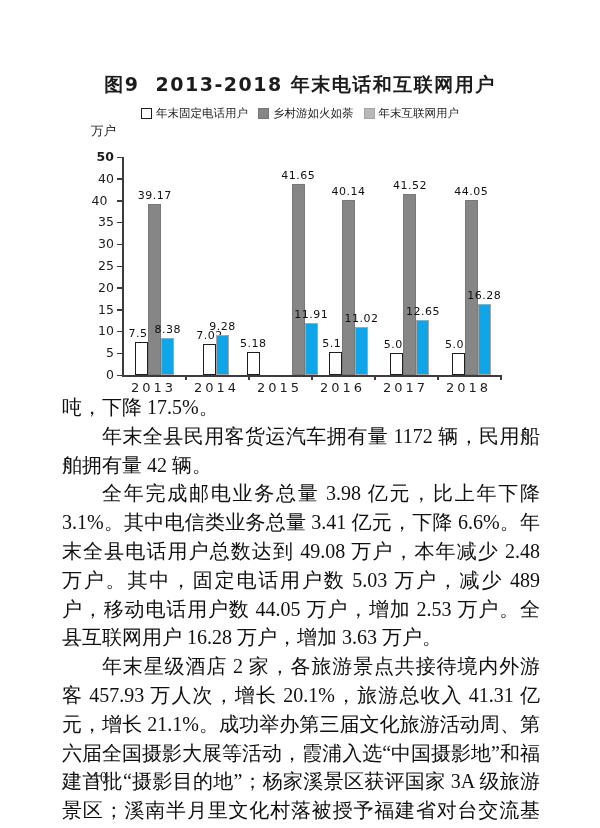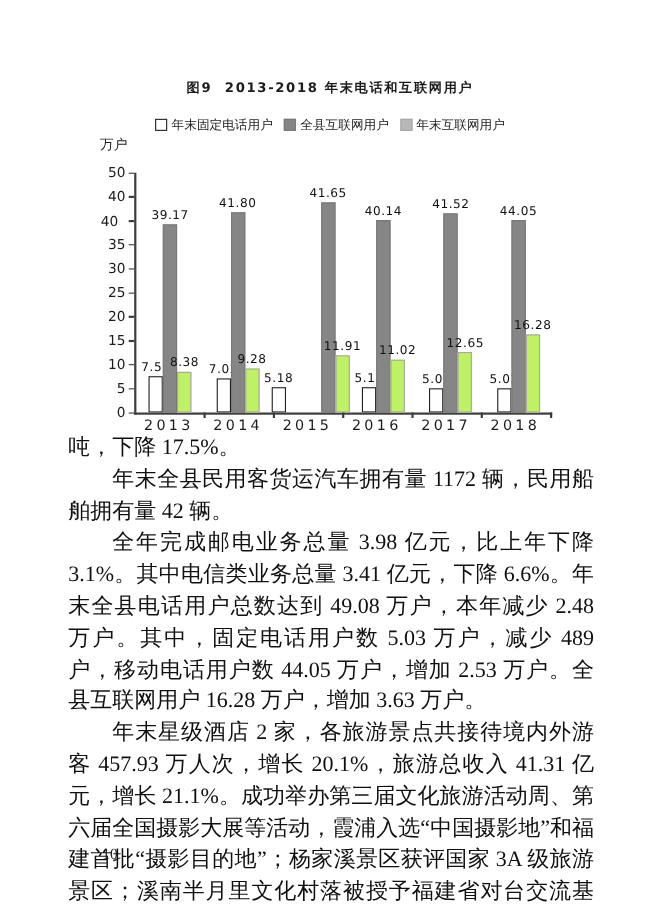--- a/index.html
+++ b/index.html
@@ -7,39 +7,39 @@
     position:relative; width:600px; height:828px; background:#ffffff;
     overflow:hidden; color:#151515;
   }
   
   .chart-block{
     position:absolute; left:85px; top:66px; width:430px; height:336px;
     font-family:"DejaVu Sans","Liberation Sans",sans-serif; color:#1c1c1c;
   }
   .chart-title{
     position:absolute; top:6px; left:0; right:0; text-align:center;
-    font-weight:bold; font-size:12px; letter-spacing:1.5px; white-space:pre;
+    font-weight:bold; font-size:19px; letter-spacing:1.5px; white-space:pre;
   }
   .chart-legend{
     position:absolute; top:40px; left:0; right:0;
     display:flex; justify-content:center; gap:10px; font-size:11.5px;
   }
   .legend-item{display:flex; align-items:center; gap:4px;}
   .legend-marker{width:9px; height:9px; display:inline-block;}
   .unit-label{position:absolute; top:57px; left:6px; font-size:12.5px;}
   .plot-area{
     position:absolute; left:37px; top:91px; width:378px; height:218px;
     border-left:2px solid #3c3c3c; border-bottom:2px solid #3c3c3c;
     display:flex; box-sizing:content-box;
   }
   .slot{flex:1; display:flex; align-items:flex-end; justify-content:center;}
   .bar{width:13px; position:relative; box-sizing:border-box;}
   .bar.s0{background:#ffffff; border:1.4px solid #1f1f1f;}
   .bar.s1{background:#868686; border:1px solid #787878;}
-  .bar.s2{background:#bef264; border:1px solid #a6a6a6;text-align:center;}
+  .bar.s2{background:#0ea5e9; border:1px solid #a6a6a6;text-align:center;}
   .bar-label{
     position:absolute; top:-16px; left:50%; transform:translateX(-50%);
     font-size:11px; letter-spacing:0.5px; white-space:nowrap; color:#111;
   }
   .y-label{position:absolute; left:0; width:29px; text-align:right; font-size:12.5px;}
   .y-tick{position:absolute; left:32px; width:5px; height:1.5px; background:#3c3c3c;}
   .x-tick{position:absolute; top:309px; width:1.5px; height:5px; background:#3c3c3c;}
   .x-axis-labels{
     position:absolute; top:314px; left:37px; width:378px; display:flex;
     font-size:13px; letter-spacing:3px;
@@ -66,21 +66,21 @@
 
   <div class="chart-block">
     <div class="chart-title">图9  2013-2018 年末电话和互联网用户</div>
     <div class="chart-legend">
         <span class="legend-item">
           <span class="legend-marker" style="background: rgb(255, 255, 255); border: 1px solid rgb(31, 31, 31);"></span>
           <span>年末固定电话用户</span>
         </span>
         <span class="legend-item">
           <span class="legend-marker" style="background: rgb(134, 134, 134); border: 1px solid rgb(120, 120, 120);"></span>
-          <span>全县互联网用户</span>
+          <span>乡村游如火如荼</span>
         </span>
         <span class="legend-item">
           <span class="legend-marker" style="background: rgb(184, 184, 184); border: 1px solid rgb(166, 166, 166);"></span>
           <span>年末互联网用户</span>
         </span>
       </div>
     <div class="unit-label">万户</div>
     <div class="plot-area">
         <div class="slot">
           <div class="bar s0" style="height: 33.0488px;">
@@ -89,23 +89,20 @@
           <div class="bar s1" style="height: 170.781px;">
             <span class="bar-label">39.17</span>
           </div>
           <div class="bar s2" style="height: 36.5368px;">
             <span class="bar-label">8.38</span>
           </div>
         </div>
         <div class="slot">
           <div class="bar s0" style="height: 30.6072px;">
             <span class="bar-label">7.02</span>
-          </div>
-          <div class="bar s1" style="height: 182.248px;">
-            <span class="bar-label">41.80</span>
           </div>
           <div class="bar s2" style="height: 40.4608px;">
             <span class="bar-label">9.28</span>
           </div>
         </div>
         <div class="slot">
           <div class="bar s0" style="height: 22.5848px;">
             <span class="bar-label">5.18</span>
           </div>
           <div class="bar s1" style="height: 191px; margin-left: 32px;">
@@ -150,21 +147,21 @@
         </div>
       </div>
     <div class="x-axis-labels">
         <div class="x-label">2013</div>
         <div class="x-label">2014</div>
         <div class="x-label">2015</div>
         <div class="x-label">2016</div>
         <div class="x-label">2017</div>
         <div class="x-label">2018</div>
       </div>
-  <div class="y-label" style="top: 83px;">50</div>
+  <div class="y-label" style="top: 83px; font-weight: bold;">50</div>
       <div class="y-tick" style="top: 90.5px;"></div>
       <div class="y-label" style="top: 104.8px;">40</div>
       <div class="y-tick" style="top: 112.3px;"></div>
       <div class="y-label" style="top: 126.6px; text-align: center;">40</div>
       <div class="y-tick" style="top: 134.1px;"></div>
       <div class="y-label" style="top: 148.4px;">35</div>
       <div class="y-tick" style="top: 155.9px;"></div>
       <div class="y-label" style="top: 170.2px;">30</div>
       <div class="y-tick" style="top: 177.7px;"></div>
       <div class="y-label" style="top: 192px;">25</div>

